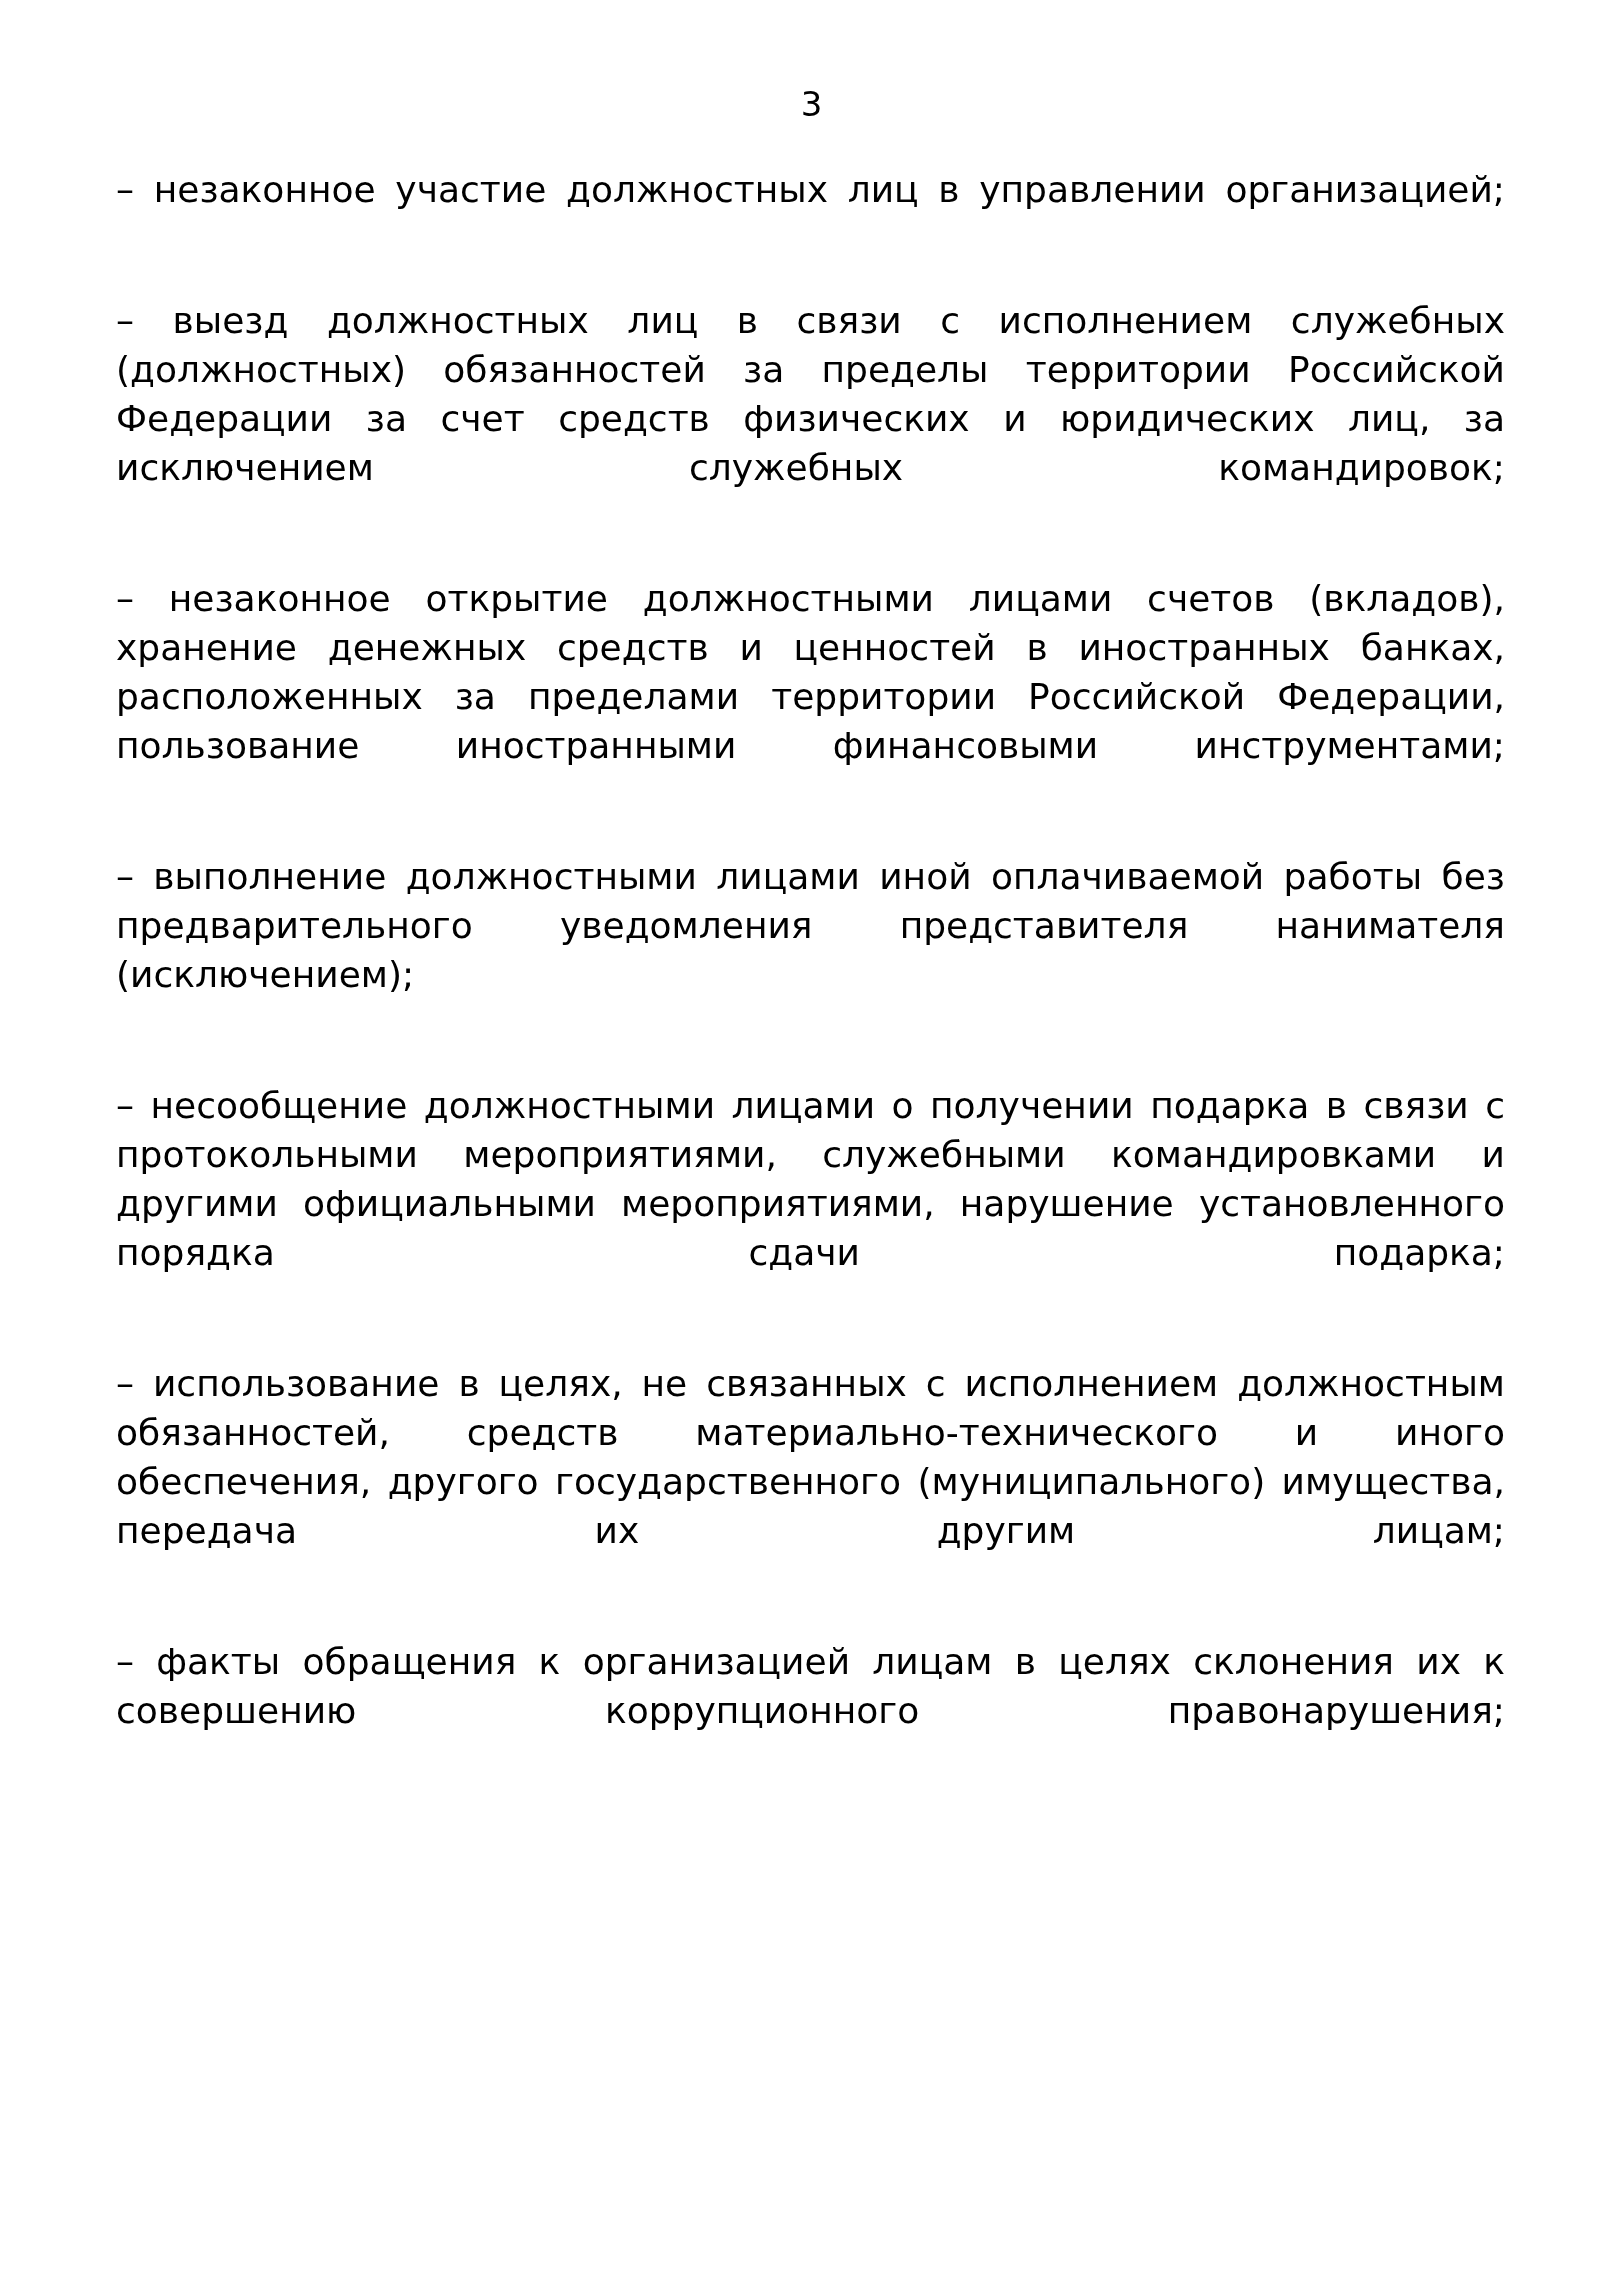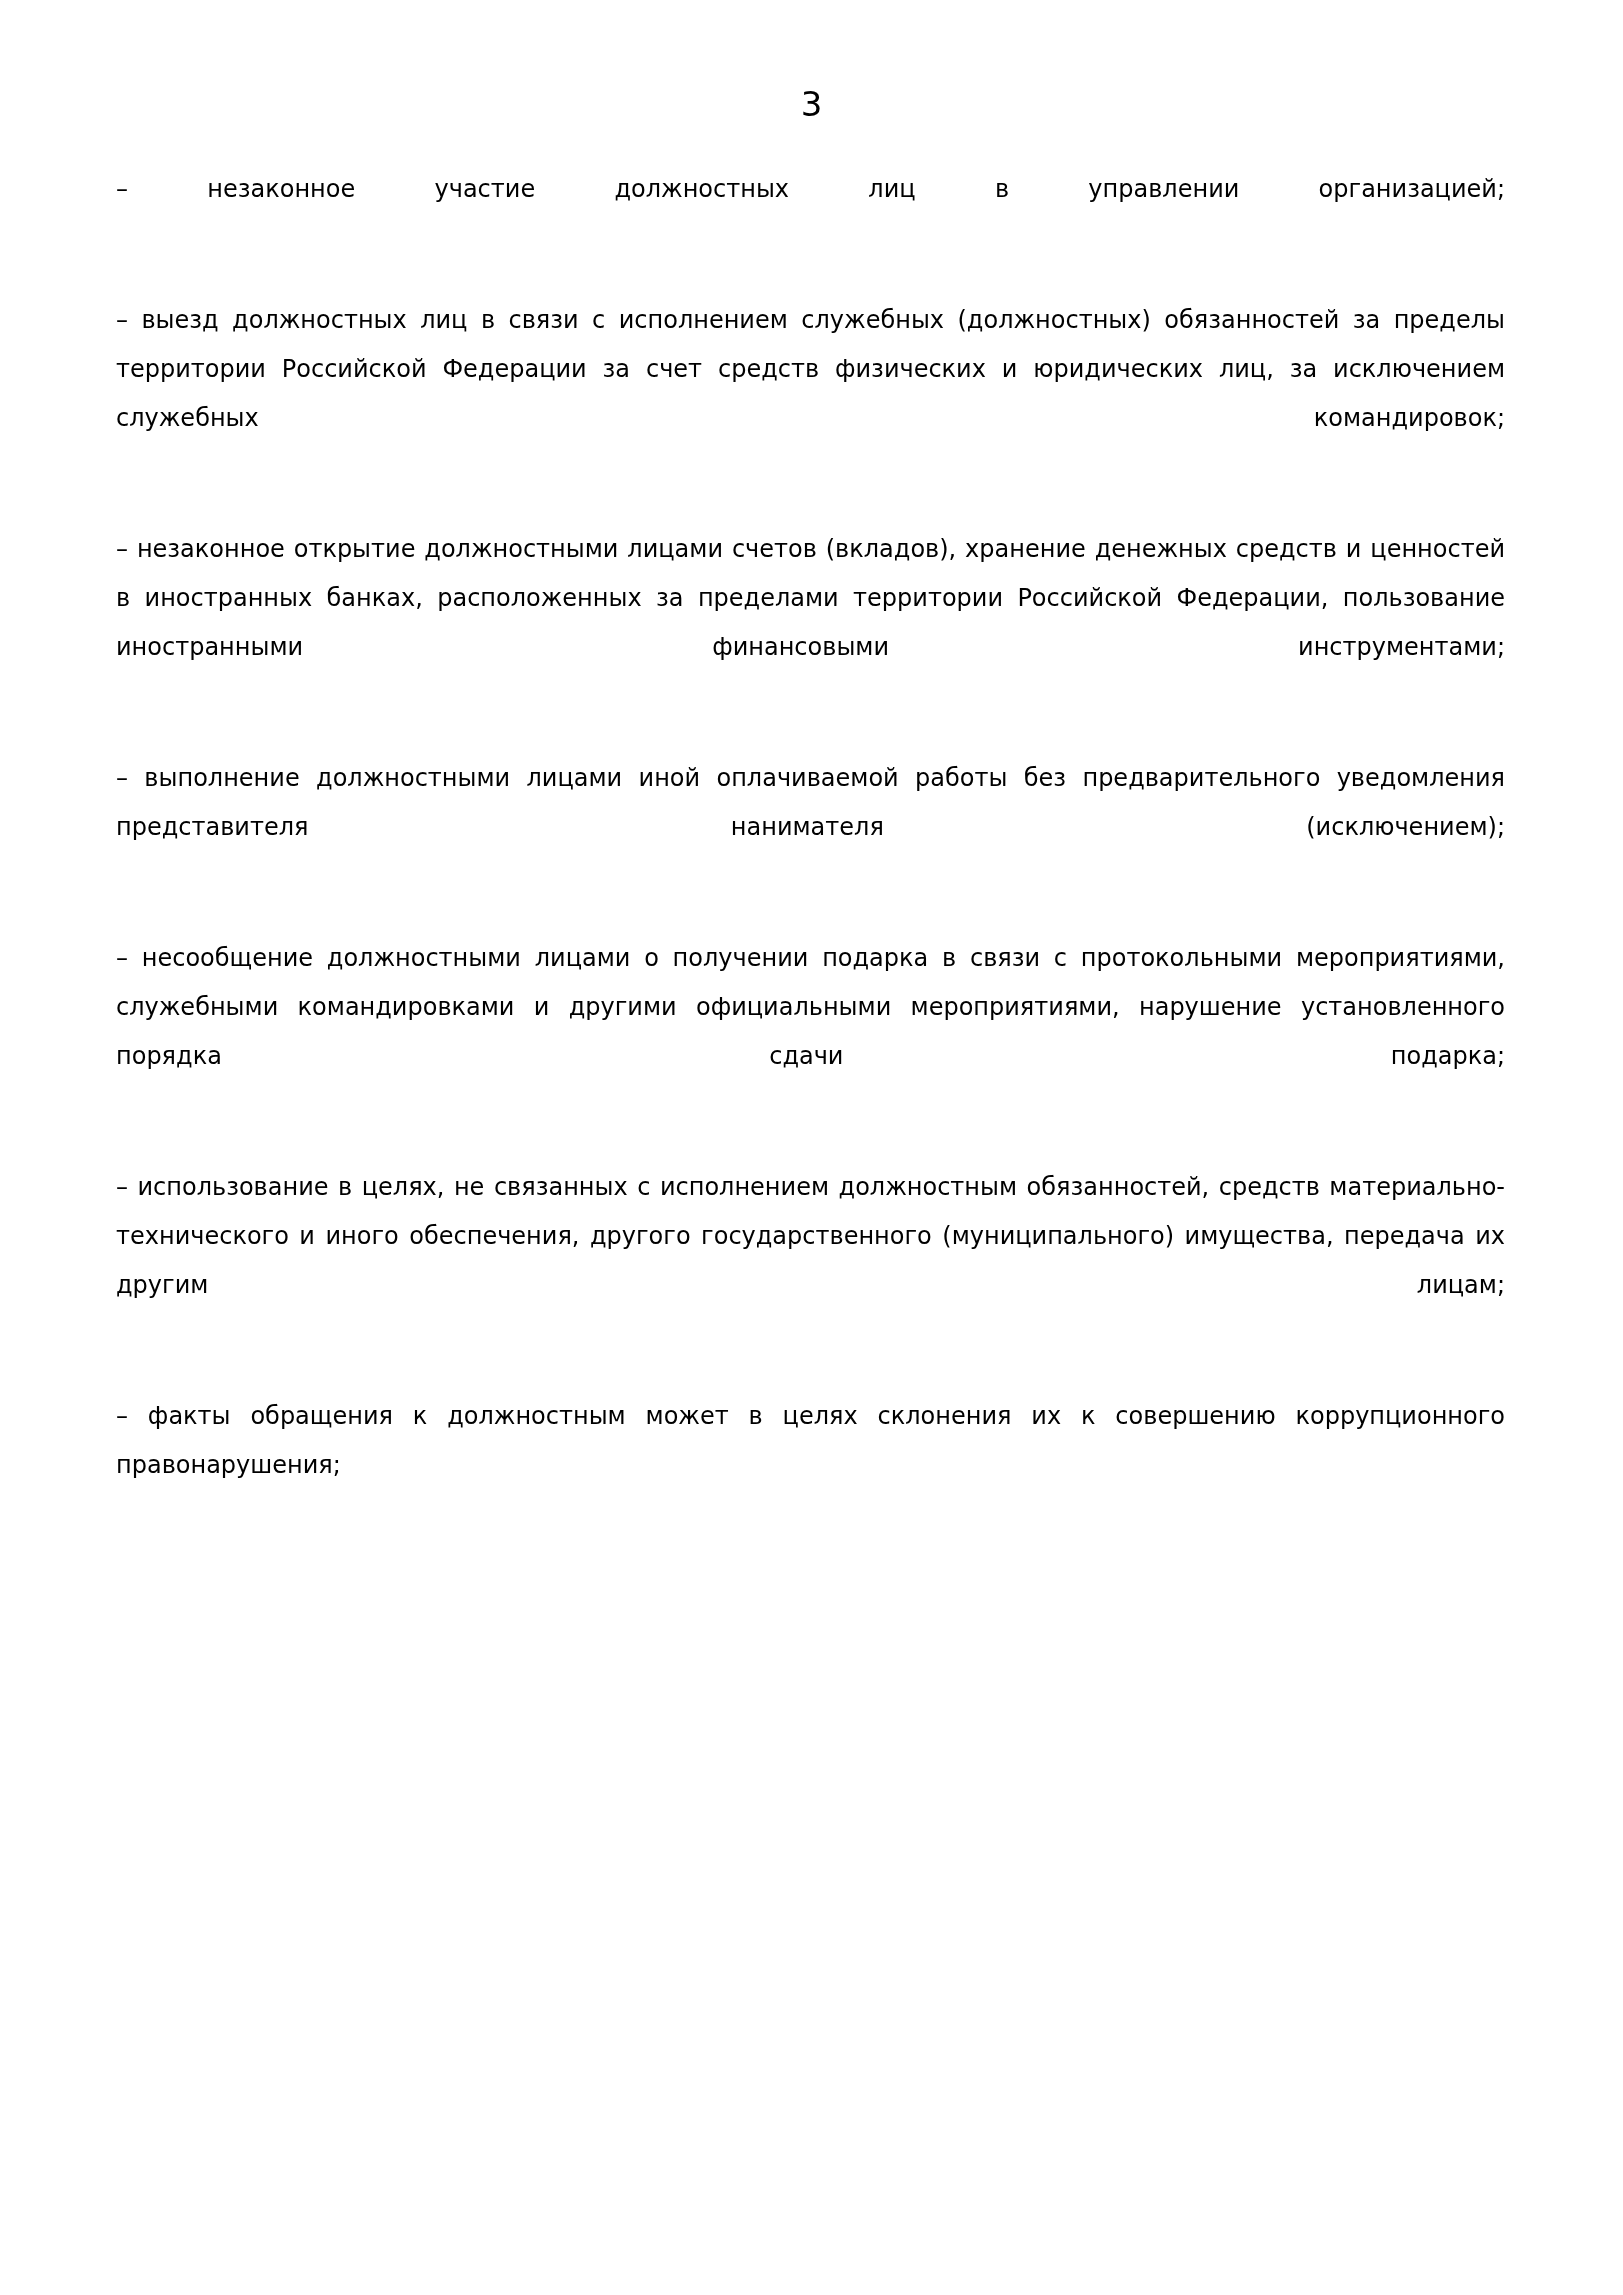--- a/index.html
+++ b/index.html
@@ -29,21 +29,21 @@
     font-weight: 400;
     letter-spacing: 0;
   }
   .body-text {
     position: absolute;
     top: 165px;
     left: 116px;
     width: 1389px;
   }
   .para {
-    font-size: 24px;
+    font-size: 36px;
     line-height: 49px;
     text-align: justify;
     text-justify: inter-word;
     margin: 0 0 33px 0;
     font-weight: 400;
     word-spacing: 0;
     hyphens: none;
     -webkit-hyphens: none;
   }
   .para:last-child {
@@ -63,18 +63,18 @@
 
   <div class="page-number">3</div>
 
   <div class="body-text">
     <p class="para">– незаконное участие должностных лиц в управлении организацией;</p>
     <p class="para">– выезд должностных лиц в связи с исполнением служебных (должностных) обязанностей за пределы территории Российской Федерации за счет средств физических и юридических лиц, за исключением служебных командировок;</p>
     <p class="para">– незаконное открытие должностными лицами счетов (вкладов), хранение денежных средств и ценностей в иностранных банках, расположенных за пределами территории Российской Федерации, пользование иностранными финансовыми инструментами;</p>
     <p class="para">– выполнение должностными лицами иной оплачиваемой работы без предварительного уведомления представителя нанимателя (исключением);</p>
     <p class="para">– несообщение должностными лицами о получении подарка в связи с протокольными мероприятиями, служебными командировками и другими официальными мероприятиями, нарушение установленного порядка сдачи подарка;</p>
     <p class="para">– использование в целях, не связанных с исполнением должностным обязанностей, средств материально-технического и иного обеспечения, другого государственного (муниципального) имущества, передача их другим лицам;</p>
-    <p class="para">– факты обращения к должностным может в целях склонения их к совершению коррупционного правонарушения;</p>
+    <p class="para">– факты обращения к организацией лицам в целях склонения их к совершению коррупционного правонарушения;</p>
 
   </div>
 
 </div>
 
 
 </body></html>

